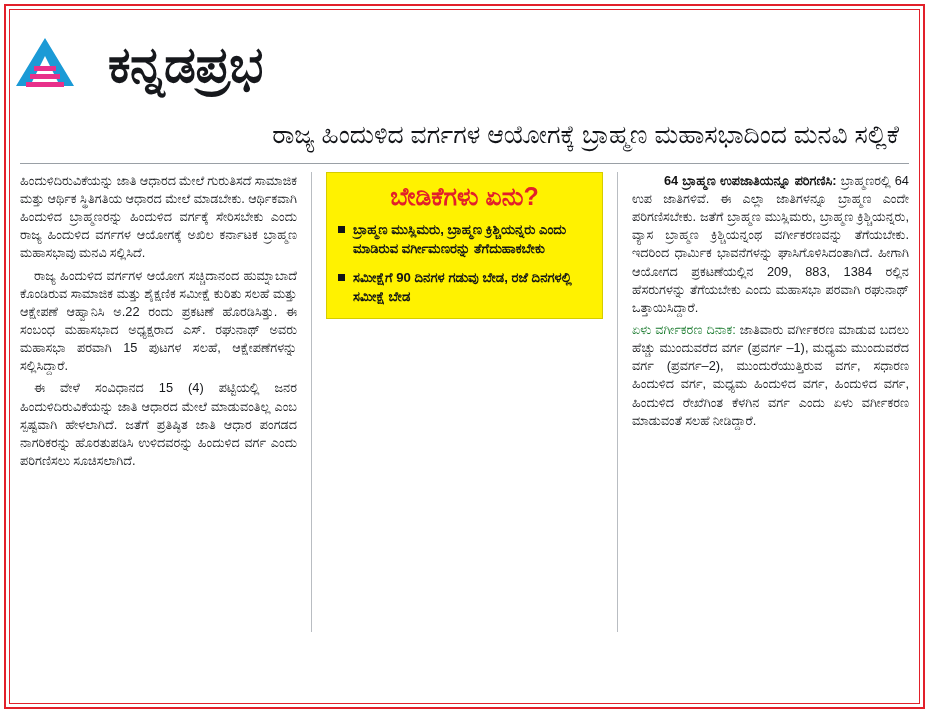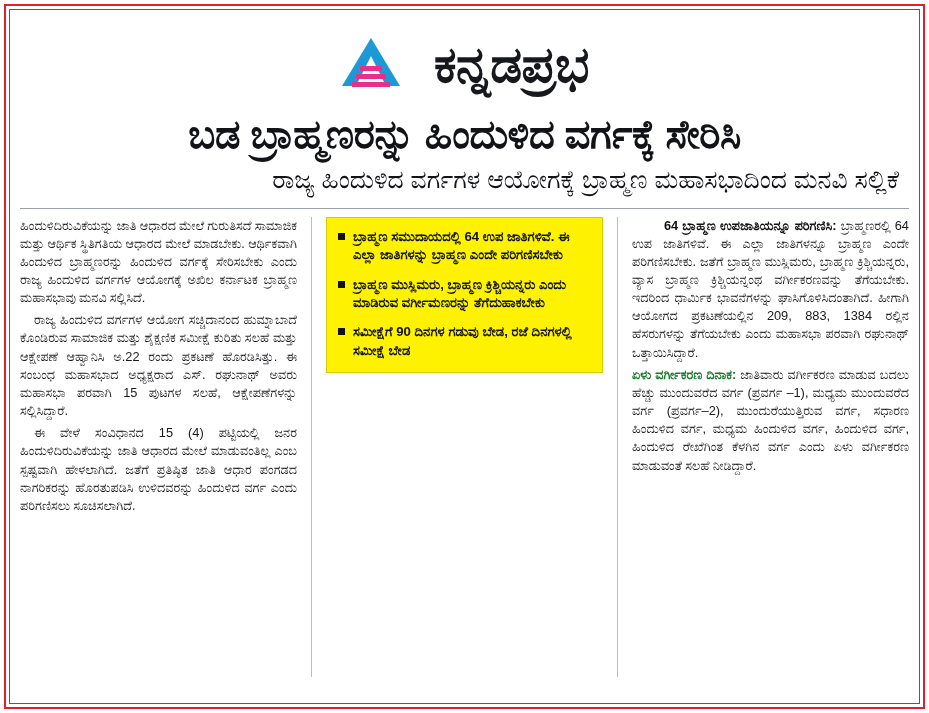--- a/index.html
+++ b/index.html
@@ -37,21 +37,21 @@
     position: absolute;
     left: 14px; top: 14px; right: 14px; bottom: 14px;
     overflow: hidden;
   }
 
   
   .masthead {
     height: 88px;
     display: flex;
     align-items: center;
-    justify-content: center;
+    justify-content: flex-start;
     gap: 32px;
     padding-top: 14px;
     box-sizing: border-box;
   }
   .logo-mark {
     width: 62px;
     height: 58px;
     position: relative;
     flex: none;
   }
@@ -140,21 +140,21 @@
   }
   p.body.first { text-indent: 0; }
 
   .subhead-run {
     font-weight: bold;
     color: #111;
     margin-left: 32px;
   }
   .green-head {
     color: #1a7a2e;
-    font-weight: bold;
+    font-weight: normal;
   }
 
   
   .callout {
     background: #fff200;
     border: 1px solid #d6cc00;
     padding: 10px 10px 12px 10px;
     box-sizing: border-box;
     margin-bottom: 8px;
   }
@@ -206,41 +206,40 @@
           <polygon points="31,2 60,50 46,50 31,20 16,50 2,50" fill="#1b9ad6"></polygon>
           <rect x="20" y="30" width="22" height="5" fill="#e8308a"></rect>
           <rect x="16" y="38" width="30" height="5" fill="#e8308a"></rect>
           <rect x="12" y="46" width="38" height="5" fill="#e8308a"></rect>
         </svg>
       </div>
       <div class="logo-text">ಕನ್ನಡಪ್ರಭ</div>
     </div>
 
     <div class="headline-wrap">
-      <div class="headline">ಬಡ ಬ್ರಾಹ್ಮಣರನ್ನು ಹಿಂದುಳಿದ ವರ್ಗಕ್ಕೆ ಸೇರಿಸಿ</div>
       <div class="subhead">ರಾಜ್ಯ ಹಿಂದುಳಿದ ವರ್ಗಗಳ ಆಯೋಗಕ್ಕೆ ಬ್ರಾಹ್ಮಣ ಮಹಾಸಭಾದಿಂದ ಮನವಿ ಸಲ್ಲಿಕೆ</div>
     </div>
     <div class="rule"></div>
 
     <div class="columns">
 
       <div class="col">
         <p class="body first">ಹಿಂದುಳಿದಿರುವಿಕೆಯನ್ನು ಜಾತಿ ಆಧಾರದ ಮೇಲೆ ಗುರುತಿಸದೆ ಸಾಮಾಜಿಕ ಮತ್ತು ಆರ್ಥಿಕ ಸ್ಥಿತಿಗತಿಯ ಆಧಾರದ ಮೇಲೆ ಮಾಡಬೇಕು. ಆರ್ಥಿಕವಾಗಿ ಹಿಂದುಳಿದ ಬ್ರಾಹ್ಮಣರನ್ನು ಹಿಂದುಳಿದ ವರ್ಗಕ್ಕೆ ಸೇರಿಸಬೇಕು ಎಂದು ರಾಜ್ಯ ಹಿಂದುಳಿದ ವರ್ಗಗಳ ಆಯೋಗಕ್ಕೆ ಅಖಿಲ ಕರ್ನಾಟಕ ಬ್ರಾಹ್ಮಣ ಮಹಾಸಭಾವು ಮನವಿ ಸಲ್ಲಿಸಿದೆ.</p>
         <p class="body">ರಾಜ್ಯ ಹಿಂದುಳಿದ ವರ್ಗಗಳ ಆಯೋಗ ಸಚ್ಚಿದಾನಂದ ಹುಮ್ನಾಬಾದೆ ಕೊಂಡಿರುವ ಸಾಮಾಜಿಕ ಮತ್ತು ಶೈಕ್ಷಣಿಕ ಸಮೀಕ್ಷೆ ಕುರಿತು ಸಲಹೆ ಮತ್ತು ಆಕ್ಷೇಪಣೆ ಆಹ್ವಾನಿಸಿ ಅ.22 ರಂದು ಪ್ರಕಟಣೆ ಹೊರಡಿಸಿತ್ತು. ಈ ಸಂಬಂಧ ಮಹಾಸಭಾದ ಅಧ್ಯಕ್ಷರಾದ ಎಸ್. ರಘುನಾಥ್ ಅವರು ಮಹಾಸಭಾ ಪರವಾಗಿ 15 ಪುಟಗಳ ಸಲಹೆ, ಆಕ್ಷೇಪಣೆಗಳನ್ನು ಸಲ್ಲಿಸಿದ್ದಾರೆ.</p>
         <p class="body">ಈ ವೇಳೆ ಸಂವಿಧಾನದ 15 (4) ಪಟ್ಟಿಯಲ್ಲಿ ಜನರ ಹಿಂದುಳಿದಿರುವಿಕೆಯನ್ನು ಜಾತಿ ಆಧಾರದ ಮೇಲೆ ಮಾಡುವಂತಿಲ್ಲ ಎಂಬ ಸ್ಪಷ್ಟವಾಗಿ ಹೇಳಲಾಗಿದೆ. ಜತೆಗೆ ಪ್ರತಿಷ್ಠಿತ ಜಾತಿ ಆಧಾರ ಪಂಗಡದ ನಾಗರಿಕರನ್ನು ಹೊರತುಪಡಿಸಿ ಉಳಿದವರನ್ನು ಹಿಂದುಳಿದ ವರ್ಗ ಎಂದು ಪರಿಗಣಿಸಲು ಸೂಚಿಸಲಾಗಿದೆ.</p>
       </div>
 
       <div class="col-sep"></div>
 
       <div class="col">
         <div class="callout">
+          <div class="callout-title">ಬೇಡಿಕೆಗಳು ಏನು?</div>
           <ul>
             <li>
               <span class="sq"></span>
-              <span>ಬ್ರಾಹ್ಮಣ ಸಮುದಾಯದಲ್ಲಿ 64 ಉಪ ಜಾತಿಗಳಿವೆ. ಈ ಎಲ್ಲಾ ಜಾತಿಗಳನ್ನು ಬ್ರಾಹ್ಮಣ ಎಂದೇ ಪರಿಗಣಿಸಬೇಕು</span>
             </li>
             <li>
               <span class="sq"></span>
               <span>ಬ್ರಾಹ್ಮಣ ಮುಸ್ಲಿಮರು, ಬ್ರಾಹ್ಮಣ ಕ್ರಿಶ್ಚಿಯನ್ನರು ಎಂದು ಮಾಡಿರುವ ವರ್ಗೀಮಣರನ್ನು ತೆಗೆದುಹಾಕಬೇಕು</span>
             </li>
             <li>
               <span class="sq"></span>
             </li>
             <li>
               <span class="sq"></span>

